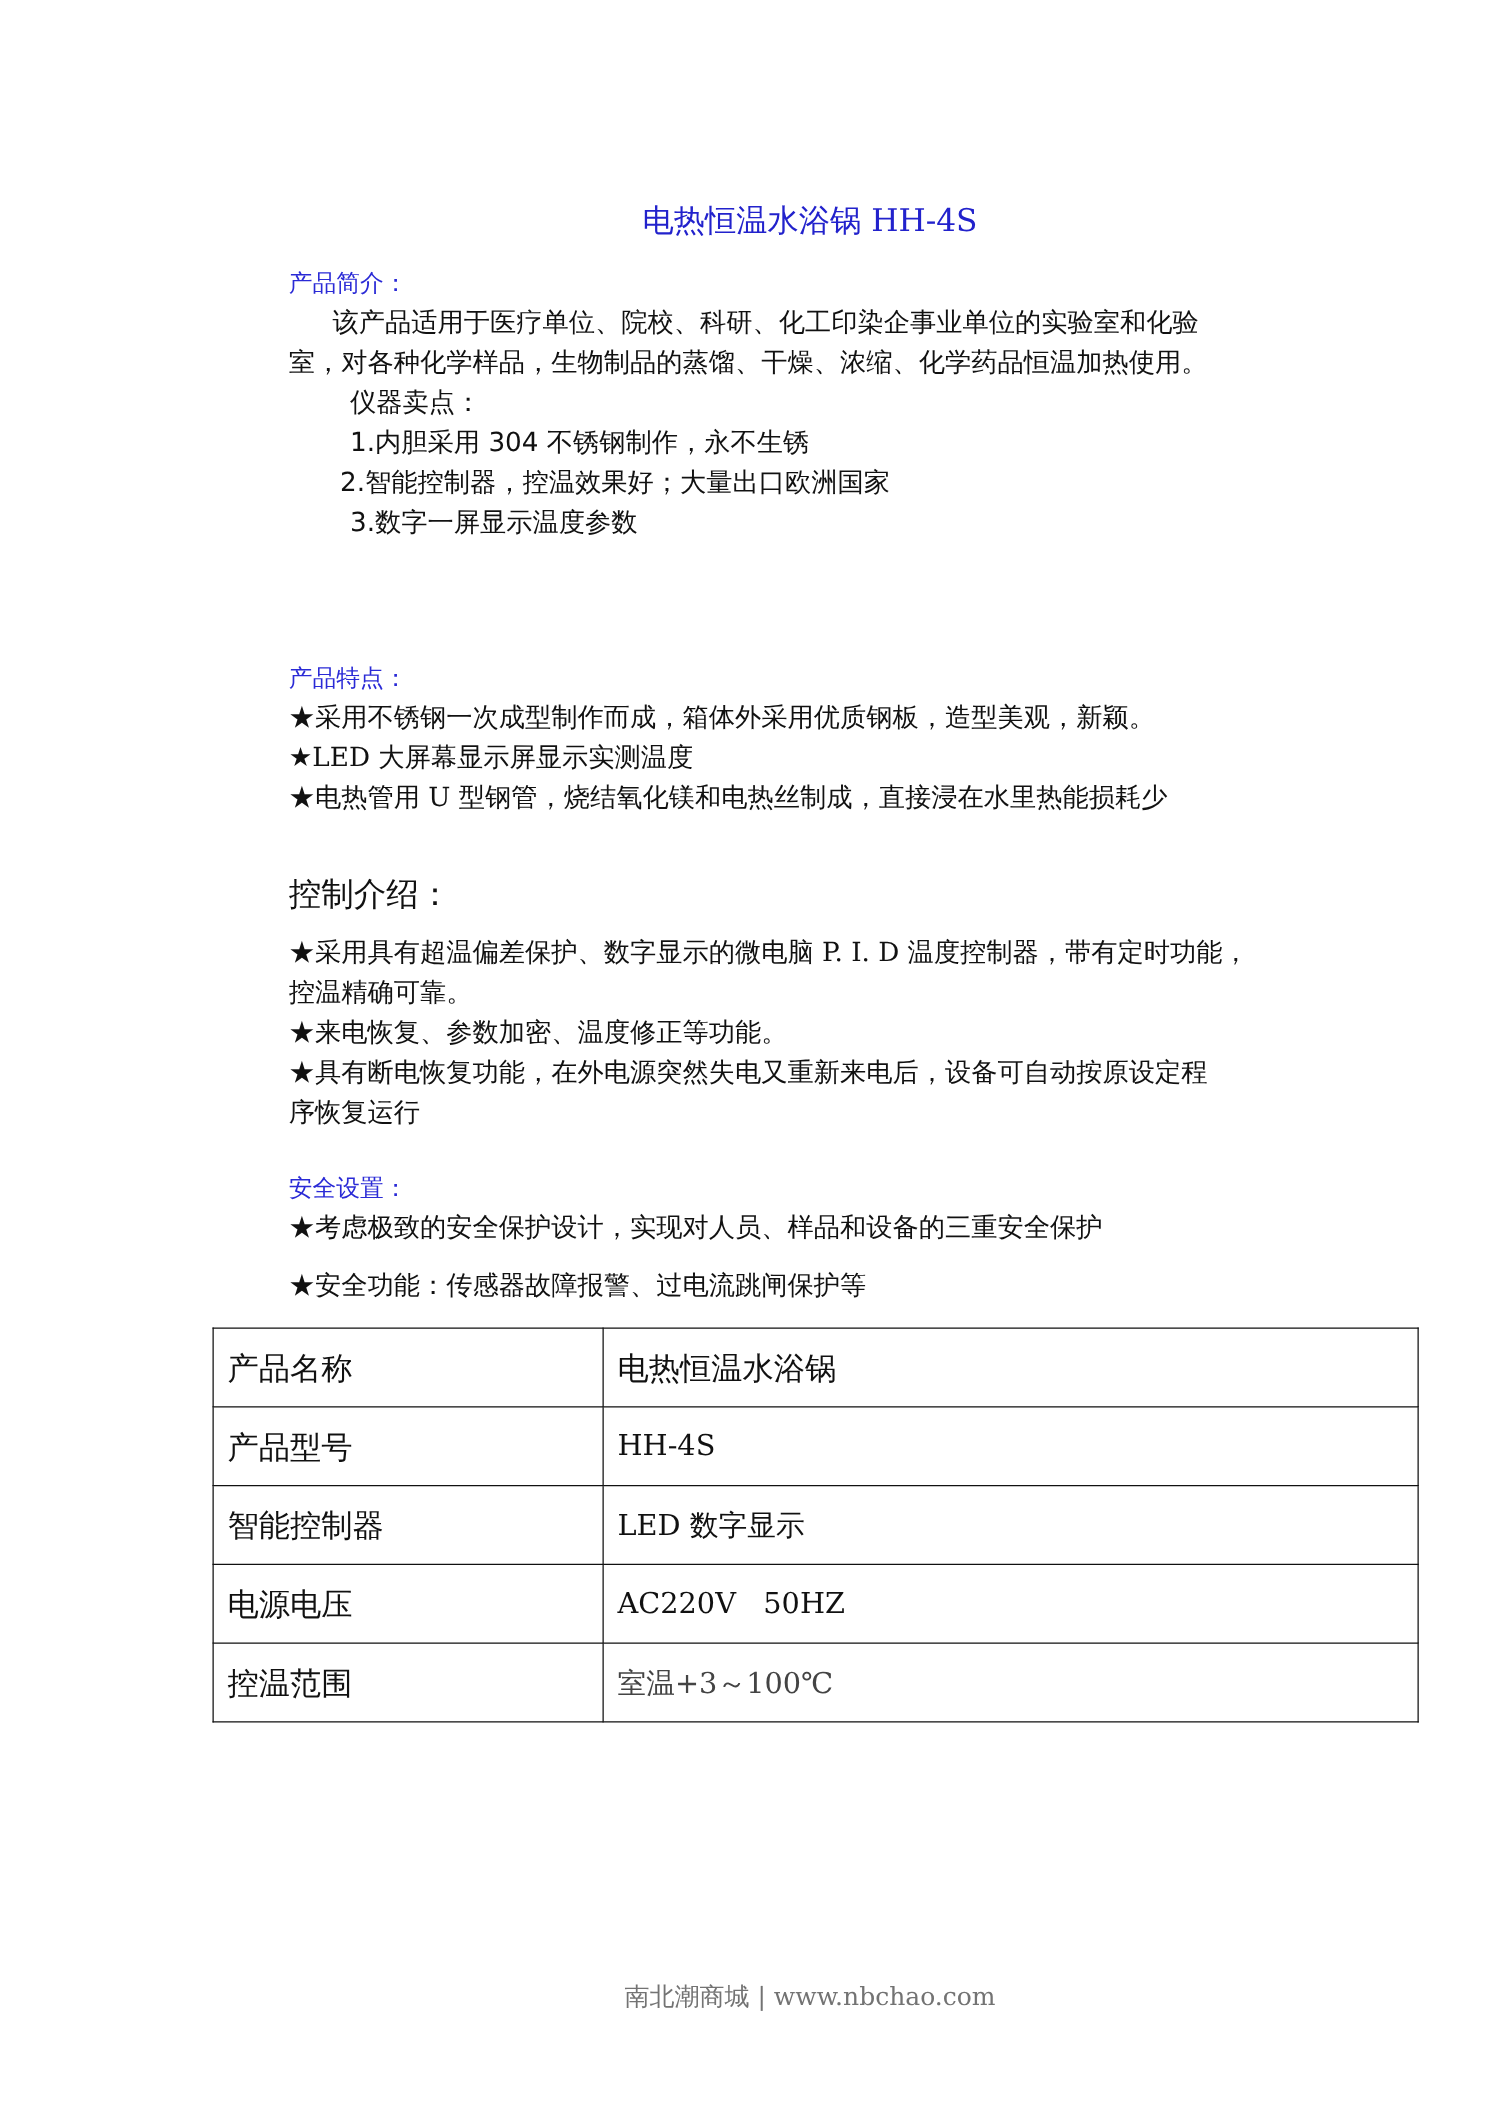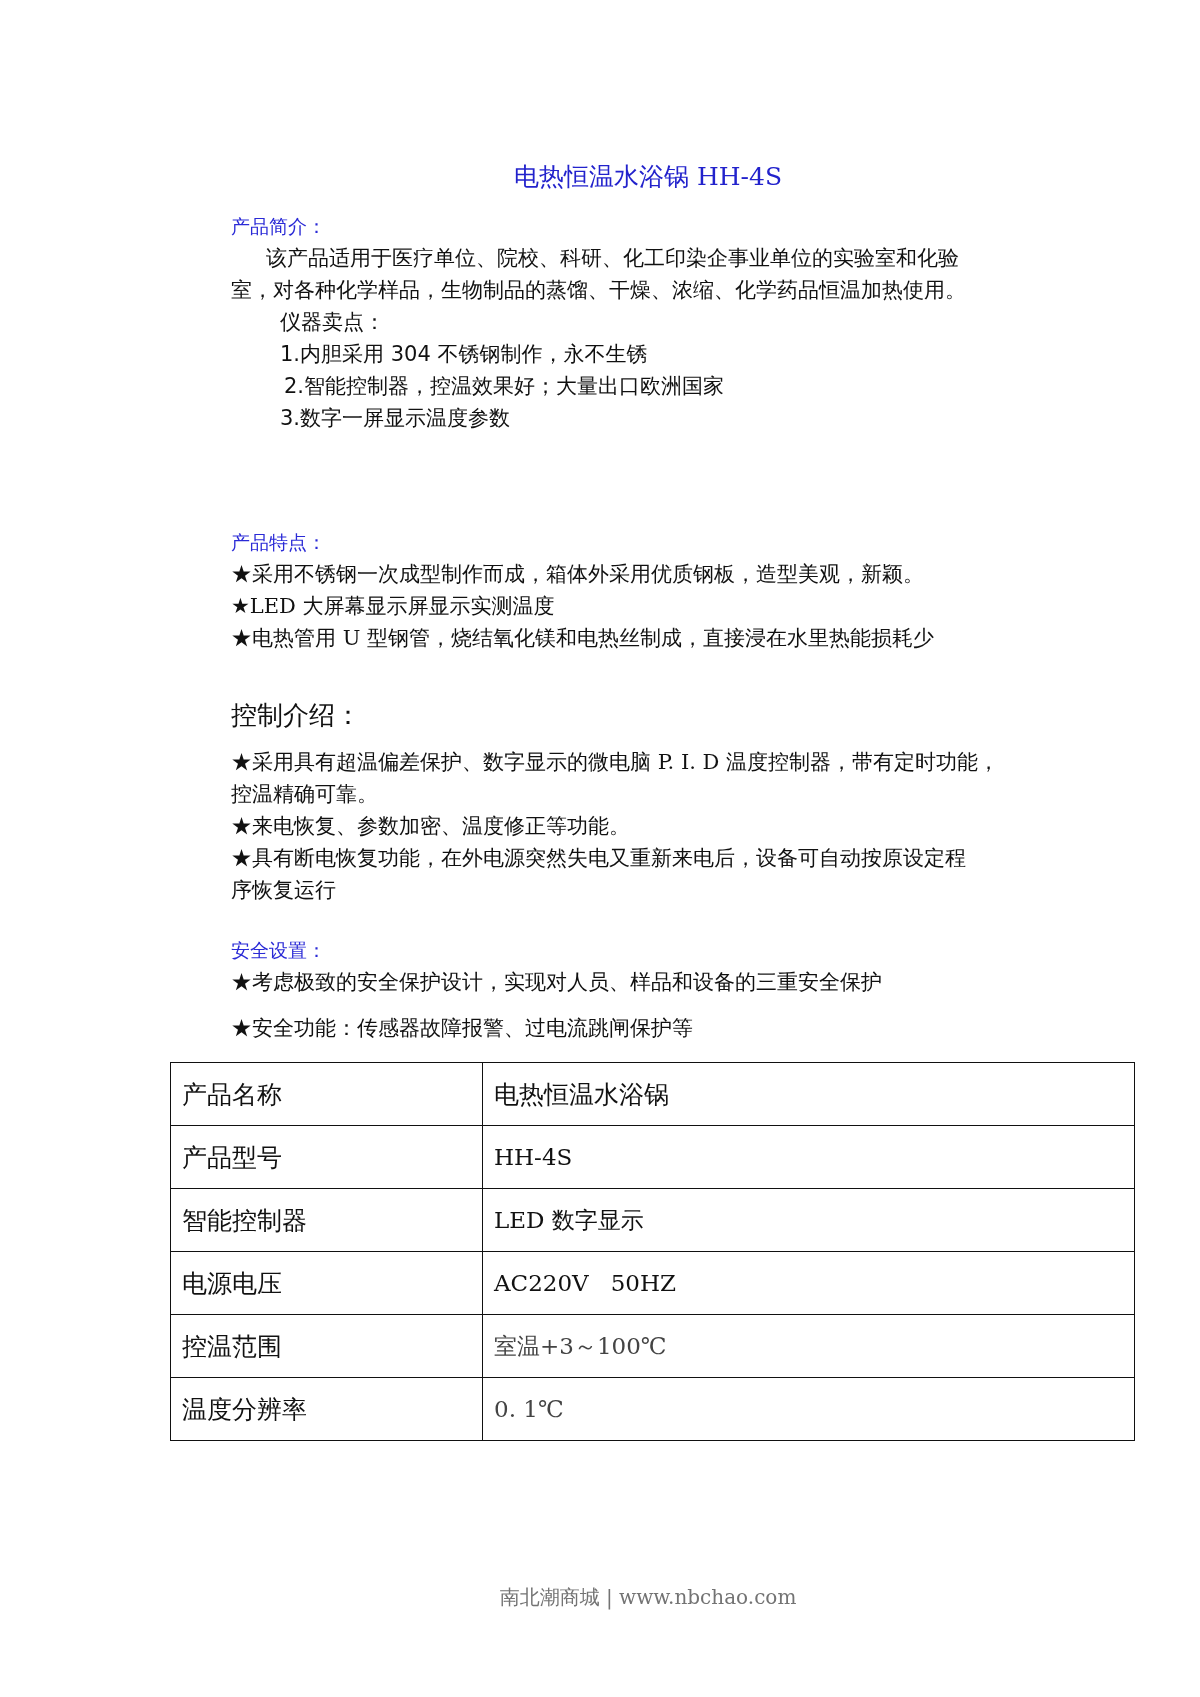--- a/index.html
+++ b/index.html
@@ -20,21 +20,21 @@
 </head>
 <body>
 
 <div class="abs title">电热恒温水浴锅 HH-4S</div>
 
 <div class="abs heading-blue" style="left:183px; top:214px;">产品简介：</div>
 <div class="abs body-text" style="left:218px; top:242px;">该产品适用于医疗单位、院校、科研、化工印染企事业单位的实验室和化验</div>
 <div class="abs body-text" style="left:183px; top:274px;">室，对各种化学样品，生物制品的蒸馏、干燥、浓缩、化学药品恒温加热使用。</div>
 <div class="abs body-text sans" style="left:232px; top:306px;">仪器卖点：</div>
 <div class="abs body-text sans" style="left:232px; top:338px;">1.内胆采用 304 不锈钢制作，永不生锈</div>
-<div class="abs body-text sans" style="left:236px; top:370px;">2.智能控制器，控温效果好；大量出口欧洲国家</div>
+<div class="abs body-text sans" style="left:224px; top:370px;">2.智能控制器，控温效果好；大量出口欧洲国家</div>
 <div class="abs body-text sans" style="left:232px; top:402px;">3.数字一屏显示温度参数</div>
 
 <div class="abs heading-blue" style="left:183px; top:530px;">产品特点：</div>
 <div class="abs body-text" style="left:183px; top:558px;">★采用不锈钢一次成型制作而成，箱体外采用优质钢板，造型美观，新颖。</div>
 <div class="abs body-text" style="left:183px; top:590px;">★LED 大屏幕显示屏显示实测温度</div>
 <div class="abs body-text" style="left:183px; top:622px;">★电热管用 U 型钢管，烧结氧化镁和电热丝制成，直接浸在水里热能损耗少</div>
 
 <div class="abs heading-black" style="left:183px; top:698px;">控制介绍：</div>
 <div class="abs body-text" style="left:183px; top:746px;">★采用具有超温偏差保护、数字显示的微电脑 P. I. D 温度控制器，带有定时功能，</div>
 <div class="abs body-text" style="left:183px; top:778px;">控温精确可靠。</div>
@@ -61,20 +61,16 @@
       <td class="value">LED 数字显示</td>
     </tr>
     <tr>
       <td class="label">电源电压</td>
       <td class="value" style="white-space:pre;">AC220V   50HZ</td>
     </tr>
     <tr>
       <td class="label">控温范围</td>
       <td class="value" style="color:#444;">室温+3～100℃</td>
     </tr>
-    <tr>
-      <td class="label">温度分辨率</td>
-      <td class="value" style="color:#444;">0. 1℃</td>
-    </tr>
   </tbody>
 </table>
 
 <div class="abs footer">南北潮商城 | www.nbchao.com</div>
 
 </body></html>

